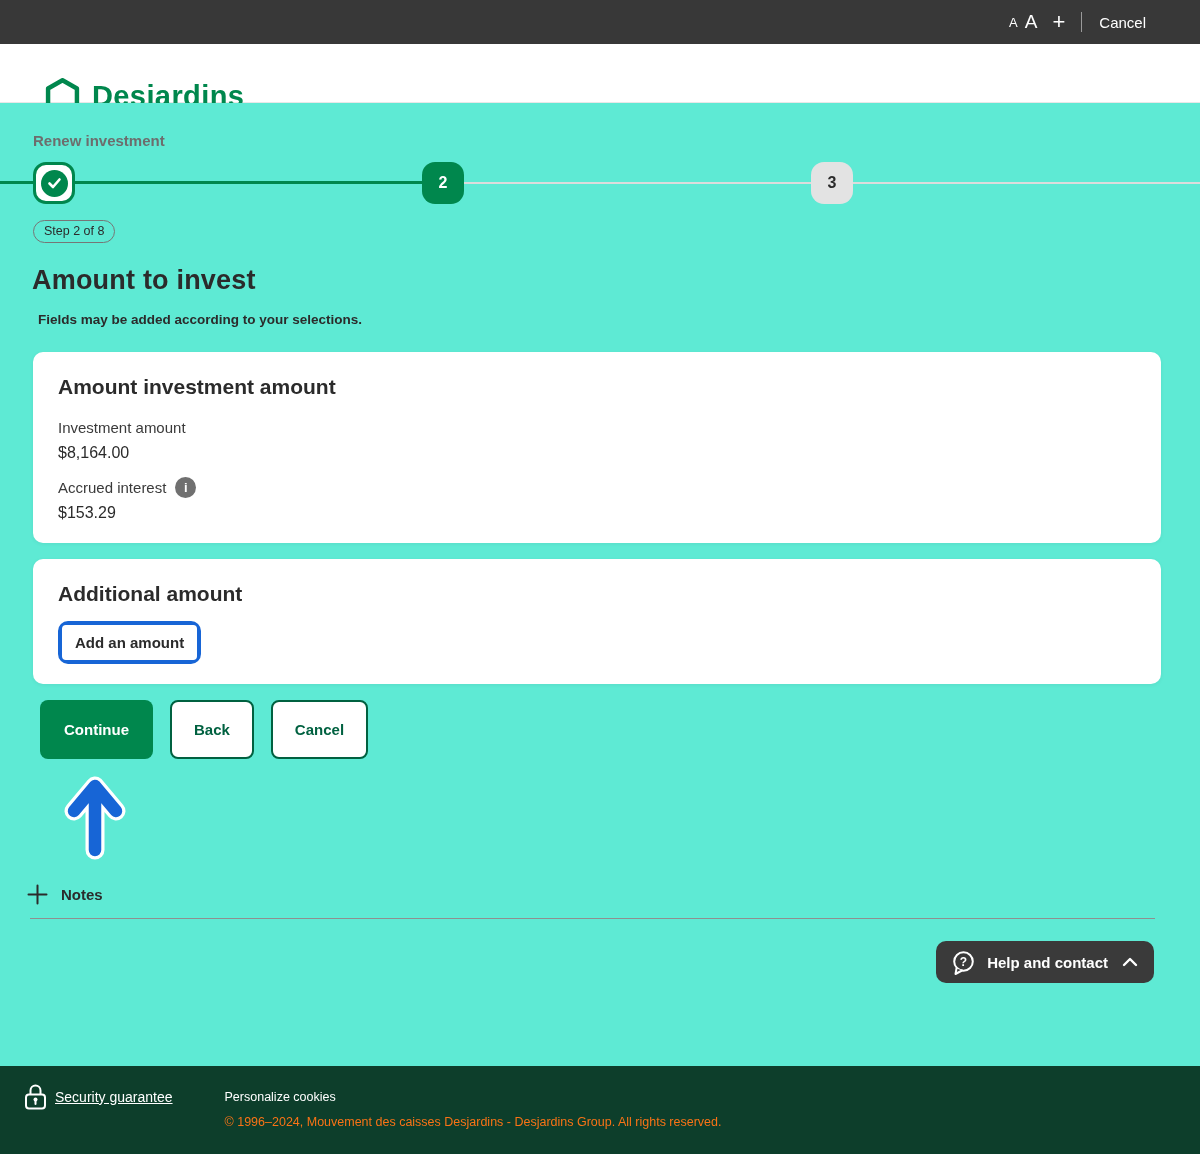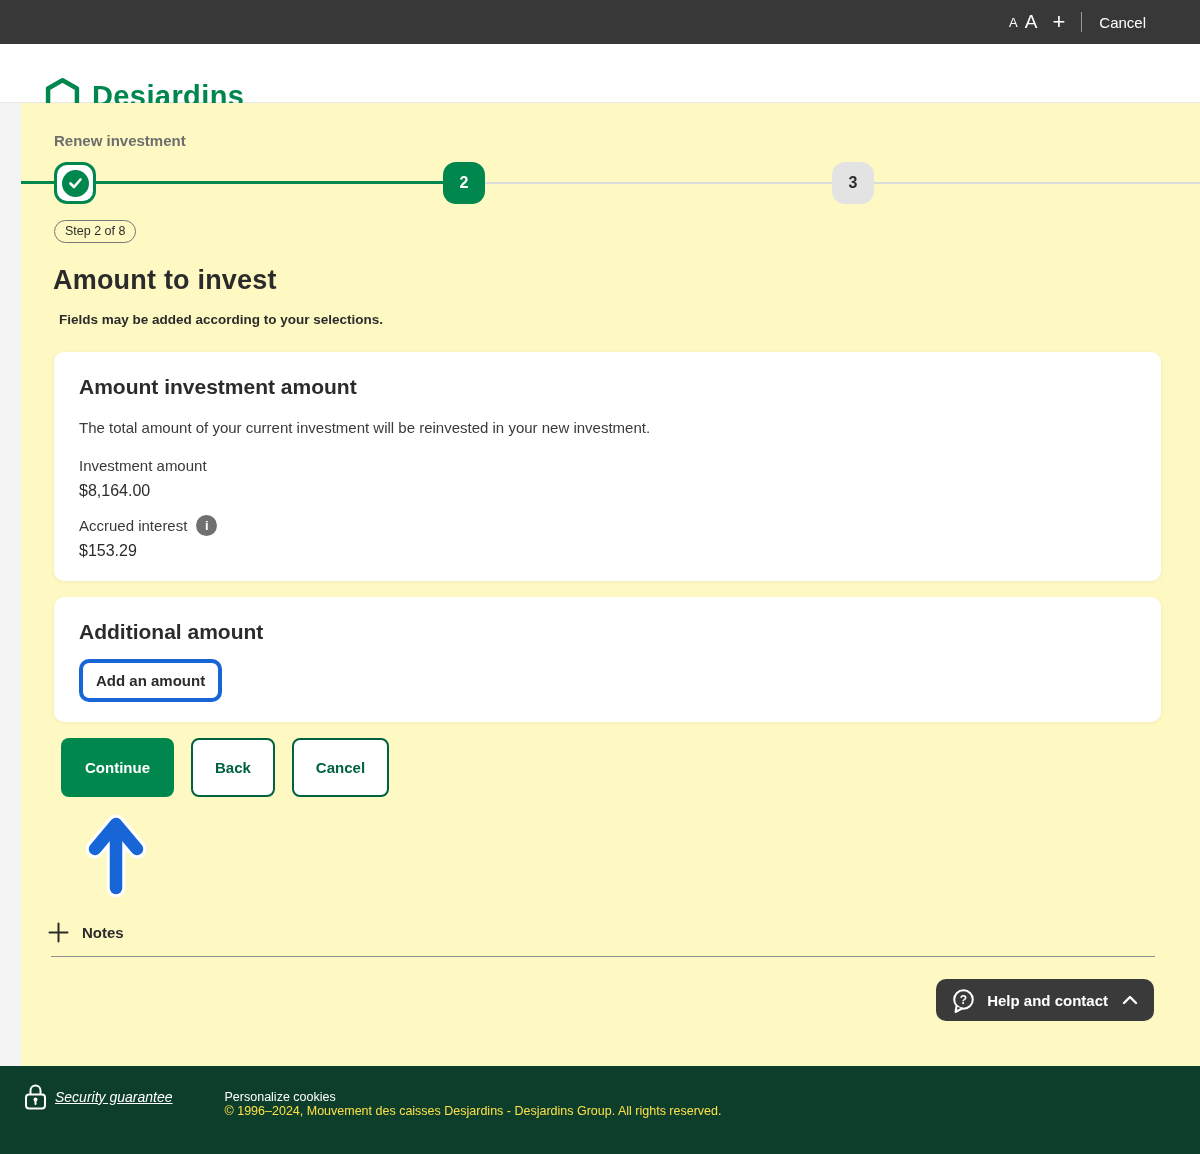--- a/index.html
+++ b/index.html
@@ -13,21 +13,21 @@
   .tb-a-small { font-size:13px; cursor:pointer; }
   .tb-a-large { font-size:19px; margin-left:7px; cursor:pointer; }
   .tb-plus { font-size:22px; font-weight:300; margin-left:15px; cursor:pointer; line-height:1; }
   .tb-divider { width:1px; height:20px; background:#9a9a9a; margin-left:16px; }
   .tb-cancel { font-size:15px; margin-left:17px; cursor:pointer; }
   
   .header { height:59px; background:#fff; border-bottom:1px solid #e8e8e8; display:flex; align-items:center; padding-left:44px; }
   .brand { display:flex; align-items:center; gap:11px; cursor:pointer;margin-top:46px; }
   .brand-name { font-size:29px; font-weight:bold; color:#00874D; letter-spacing:.4px; }
   
-  .main { height:963px; background:#fef9c3; position:relative;margin-left:21px; }
+  .main { height:963px; background:#5eead4; position:relative; }
   .flow-title { padding-top:29px; margin-left:33px; font-size:15px; font-weight:bold; color:#6d6d6d; }
   .stepper { position:relative; height:42px; margin-top:13px; }
   .step-line-done { position:absolute; left:0; width:443px; top:19px; height:3px; background:#00874D; }
   .step-line-todo { position:absolute; left:443px; right:0; top:20px; height:2px; background:#dcdcdc; }
   .step-node { position:absolute; top:0; width:42px; height:42px; border-radius:13px; display:flex; align-items:center; justify-content:center; font-size:16px; font-weight:bold; }
   .step-done { left:33px; background:#fff; border:3px solid #00874D; }
   .step-done-inner { width:27px; height:27px; border-radius:50%; background:#00874D; display:flex; align-items:center; justify-content:center; }
   .step-current { left:422px; background:#00874D; color:#fff; }
   .step-upcoming { left:811px; background:#e3e3e3; color:#2b2b2b; }
   .pill-row { margin:16px 0 0 33px; }
@@ -37,38 +37,38 @@
   .card { margin:25px 39px 0 33px; background:#fff; border-radius:10px; box-shadow:0 1px 4px rgba(0,0,0,.06); padding:22px 26px 20px 25px; }
   .card + .card { margin-top:16px; }
   .card-title { font-size:21px; font-weight:bold; color:#2b2b2b; line-height:26px; }
   .card-desc { margin-top:18px; font-size:15px; color:#3a3a3a; line-height:20px; }
   .kv { margin-top:18px; }
   .kv-label { font-size:15px; color:#3a3a3a; line-height:20px; display:flex; align-items:center; gap:9px; }
   .kv-value { margin-top:5px; font-size:16px; font-weight:normal; color:#2b2b2b; line-height:20px; }
   .kv-row2 { margin-top:14px; }
   .info-icon { width:21px; height:21px; border-radius:50%; background:#707070; color:#fff; display:inline-flex; align-items:center; justify-content:center; font-size:13px; font-weight:bold; font-style:normal; cursor:pointer; }
   .highlight-ring { display:inline-block; margin-top:14px; border:4px solid #1765D6; border-radius:10px; background:#fff; }
-  .add-amount-btn { display:block; background:#fff; border:none; padding:9px 13px; font-family:inherit; font-size:15px; font-weight:bold; color:#2b2b2b; border-radius:10px; cursor:pointer; }
+  .add-amount-btn { display:block; background:#fff; border:none; padding:9px 13px; font-family:inherit; font-size:15px; font-weight:bold; color:#2b2b2b; border-radius:4px; cursor:pointer; }
   .actions { display:flex; gap:17px; margin:16px 0 0 40px; }
   .btn { height:59px; border-radius:8px; font-family:inherit; font-size:15px; font-weight:bold; cursor:pointer; }
   .btn-primary { background:#00874D; color:#fff; border:none; padding:0 24px; }
   .btn-secondary { background:#fff; color:#006140; border:2px solid #006140; padding:0 22px; }
   .arrow-annotation { display:block; margin:15px 0 0 63px; }
   .notes-row { display:flex; align-items:center; gap:13px; margin:22px 0 0 27px; cursor:pointer; height:24px; }
   .notes-label { font-size:15px; font-weight:bold; color:#2b2b2b; }
   .section-divider { margin:12px 45px 0 30px; border:none; border-top:1px solid #8f8f8f; height:0; }
   .help-row { display:flex; justify-content:flex-end; padding-right:46px; margin-top:22px; }
   .help-btn { background:#3a3a3a; color:#fff; border:none; border-radius:10px; height:42px; display:flex; align-items:center; gap:10px; padding:0 16px 0 14px; font-family:inherit; font-size:15px; font-weight:bold; cursor:pointer; }
   
   .footer { height:88px; background:#0D3E2B; color:#fff; display:flex; align-items:flex-start; padding:17px 0 0 24px; }
   .footer-left { display:flex; align-items:center; gap:8px; }
-  .security-link { font-size:14px; color:#fff; text-decoration:underline; cursor:pointer;font-style:italic; }
+  .security-link { font-size:14px; color:#fff; text-decoration:underline; cursor:pointer; }
   .footer-right { margin-left:52px; margin-top:7px; }
   .cookies-link { font-size:12.5px; color:#fff; cursor:pointer; }
-  .copyright { font-size:12.5px; color:#fde047; }
+  .copyright { margin-top:11px; font-size:12.5px; color:#f97316; }
 </style>
 </head>
 <body>
 
 <div class="topbar">
   <span class="tb-a-small">A</span>
   <span class="tb-a-large">A</span>
   <span class="tb-plus">+</span>
   <span class="tb-divider"></span>
   <span class="tb-cancel">Cancel</span>
@@ -103,21 +103,20 @@
 
   <div class="pill-row">
     <span class="pill">Step 2 of 8</span>
   </div>
 
   <h1 class="page-title">Amount to invest</h1>
   <div class="page-note">Fields may be added according to your selections.</div>
 
   <div class="card">
     <div class="card-title">Amount investment amount</div>
-    <div class="card-desc">The total amount of your current investment will be reinvested in your new investment.</div>
     <div class="kv">
       <div class="kv-label">Investment amount</div>
       <div class="kv-value">$8,164.00</div>
       <div class="kv-label kv-row2">
         <span>Accrued interest</span>
         <span class="info-icon">i</span>
       </div>
       <div class="kv-value">$153.29</div>
     </div>
   </div>

